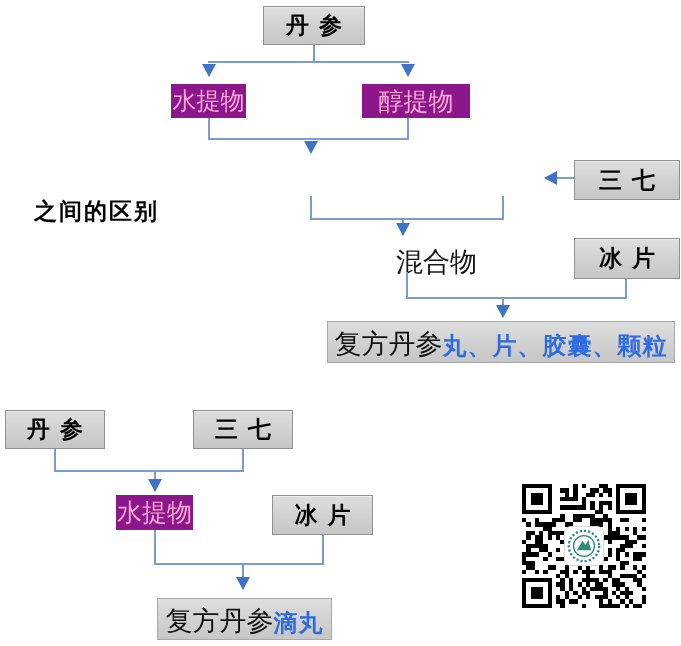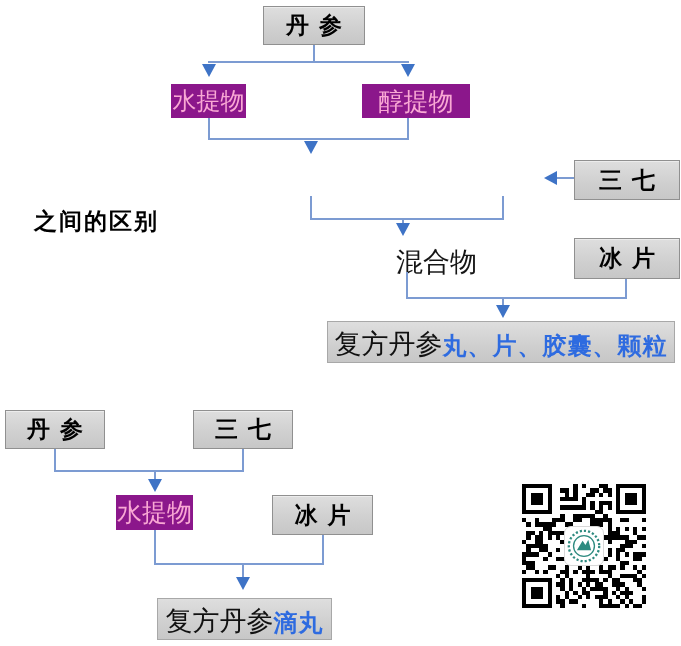--- a/index.html
+++ b/index.html
@@ -39,21 +39,21 @@
   .arrow-left{
     position:absolute;width:0;height:0;
     border-top:7px solid transparent;border-bottom:7px solid transparent;
     border-right:13px solid var(--arrow);
   }
   .title-block{
     position:absolute;left:2px;top:190px;width:200px;
     font-family:"DejaVu Serif",serif;font-weight:bold;color:#000;
   }
   .title-line1{font-size:25px;letter-spacing:0px;}
-  .title-line2{font-size:23px;margin-top:16px;padding-left:32px;letter-spacing:2px;}
+  .title-line2{font-size:23px;margin-top:6px;padding-left:32px;letter-spacing:2px;}
   .product-box .prefix{font-size:27px;color:#111;font-family:"DejaVu Sans",sans-serif;}
   .product-box .forms{
     font-size:24px;color:var(--blue-text);font-weight:bold;
     font-family:"DejaVu Serif",serif;letter-spacing:1px;
   }
   .product-box{
     position:absolute;display:flex;align-items:flex-end;justify-content:center;
     background:linear-gradient(180deg,#dedede 0%,#cfcfcf 60%,#c7c7c7 100%);
     border:1px solid #a8a8a8;box-sizing:border-box;
   }

